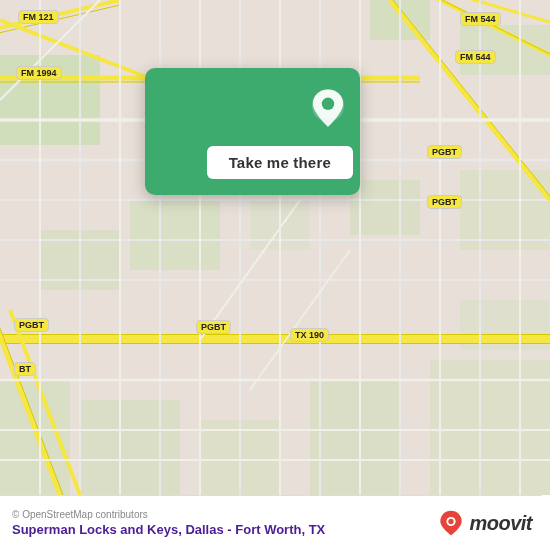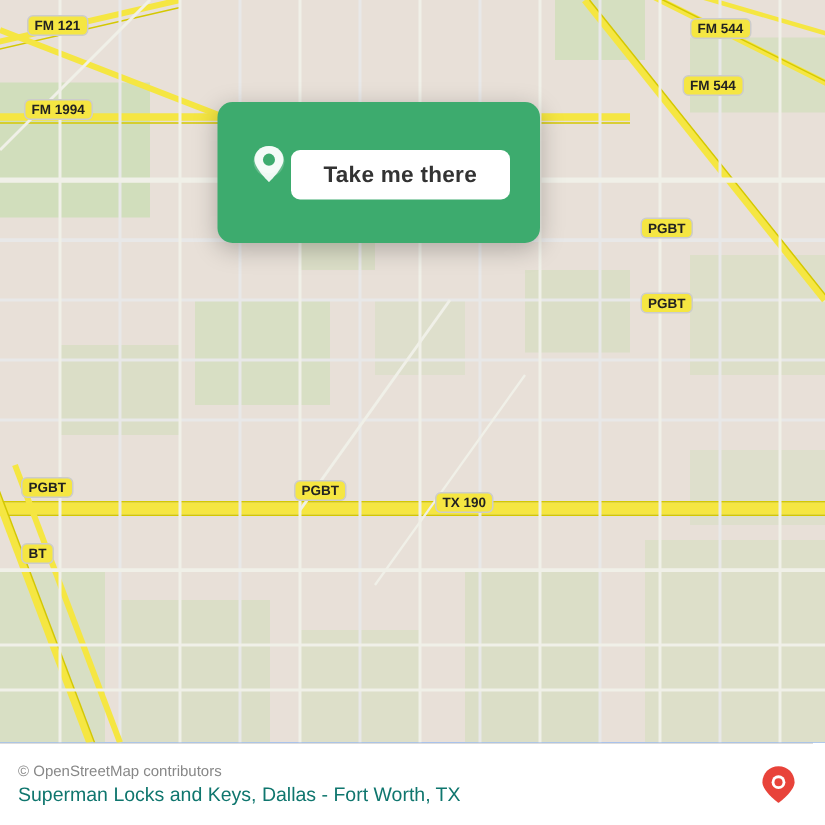--- a/index.html
+++ b/index.html
@@ -29,23 +29,23 @@
 
     
     .location-card {
       position: absolute;
       top: 68px;
       left: 145px;
       width: 215px;
       background: #3dab6e;
       border-radius: 10px;
       display: flex;
-      flex-direction: row;
-      align-items: center;
-      padding: 18px 20px 16px;
+      flex-direction: column;
+      align-items: flex-end;
+      padding: 18px 7px 16px;
       box-shadow: 0 4px 16px rgba(0,0,0,0.25);
     }
 
     .pin-icon {
       width: 50px;
       height: 50px;
       margin-bottom: 10px;
     }
 
     .take-me-there-btn {
@@ -80,22 +80,22 @@
     }
 
     .attribution {
       font-size: 10px;
       color: #888;
       margin-bottom: 2px;
     }
 
     .location-name {
       font-size: 13px;
-      color: #0f766e;
-      font-weight: 400;
+      color: #4c1d95;
+      font-weight: 700;
     }
 
     .moovit-logo {
       display: flex;
       align-items: center;
       gap: 5px;
     }
 
     .moovit-pin {
       width: 26px;
@@ -231,14 +231,15 @@
     <span class="attribution">© OpenStreetMap contributors</span>
     <span class="location-name">Superman Locks and Keys, Dallas - Fort Worth, TX</span>
   </div>
   <div class="moovit-logo">
 
     <svg class="moovit-pin" viewBox="0 0 30 34" xmlns="http://www.w3.org/2000/svg">
       <path d="M15 1 C7 1 1 7 1 15 C1 23 15 33 15 33 C15 33 29 23 29 15 C29 7 23 1 15 1Z" fill="#e8433a"></path>
       <circle cx="15" cy="15" r="6" fill="white"></circle>
       <circle cx="15" cy="15" r="3.5" fill="#e8433a"></circle>
     </svg>
+    <span class="moovit-text">moovit</span>
   </div>
 </div>
 
 </body></html>

